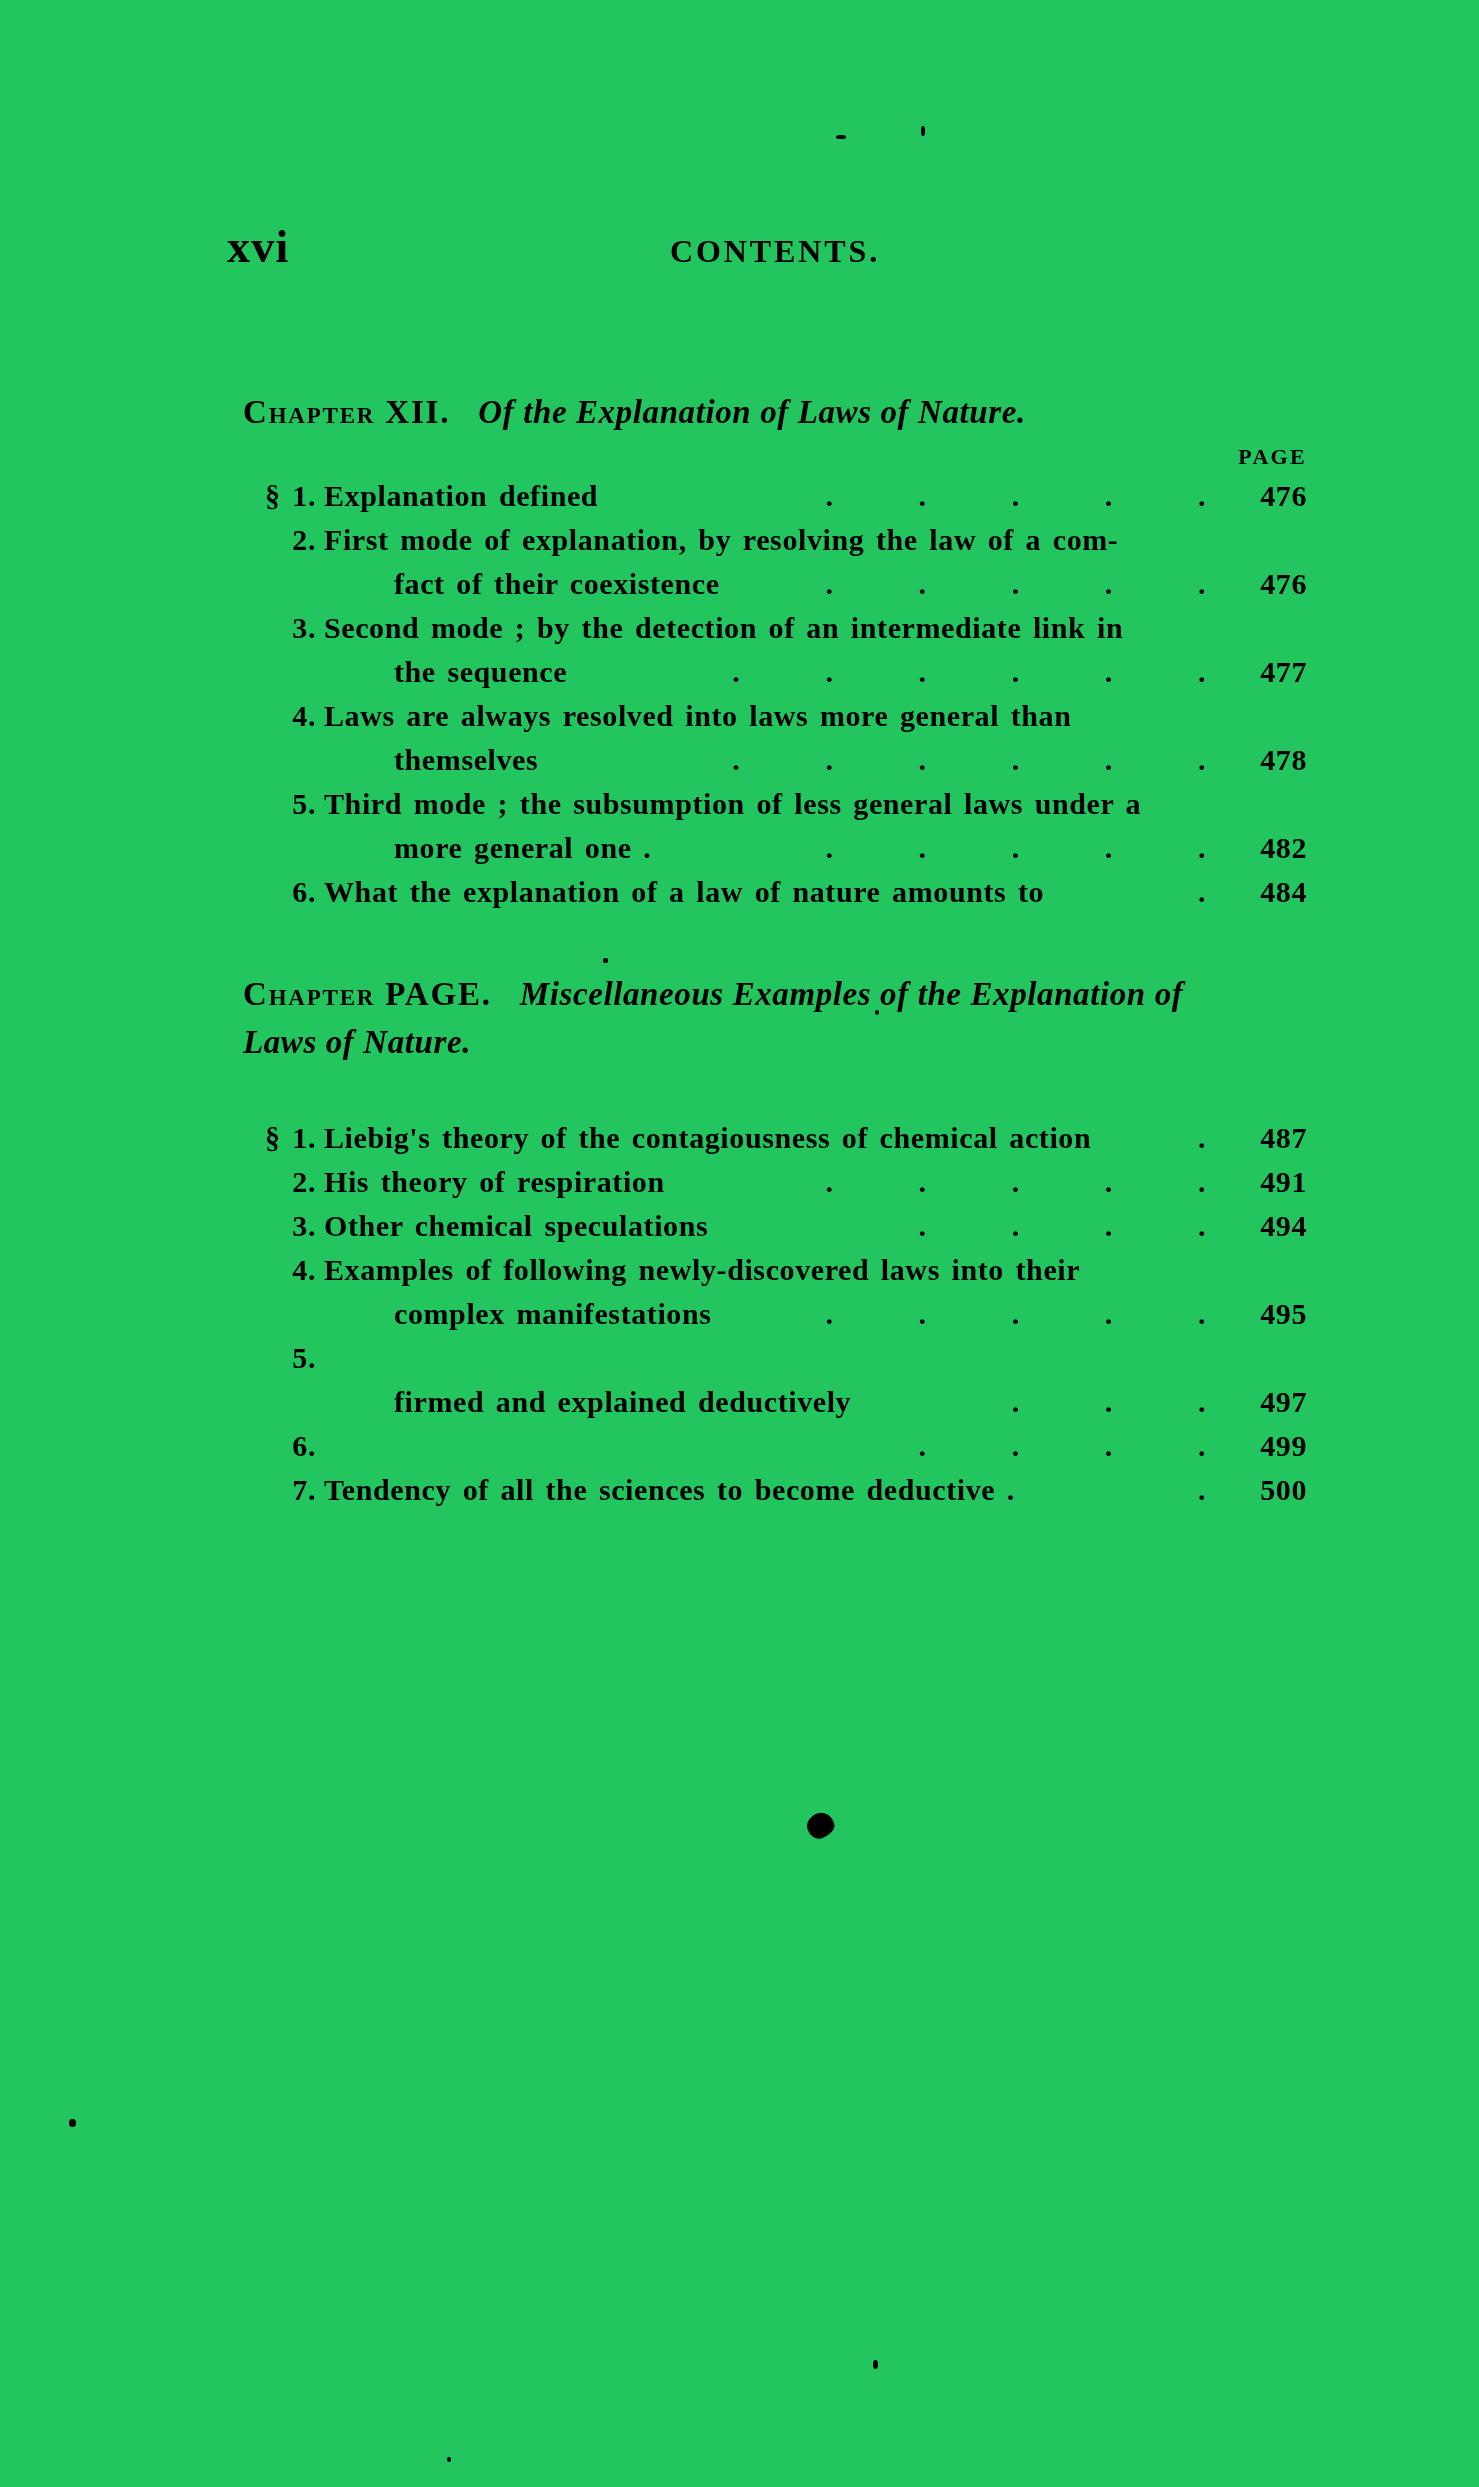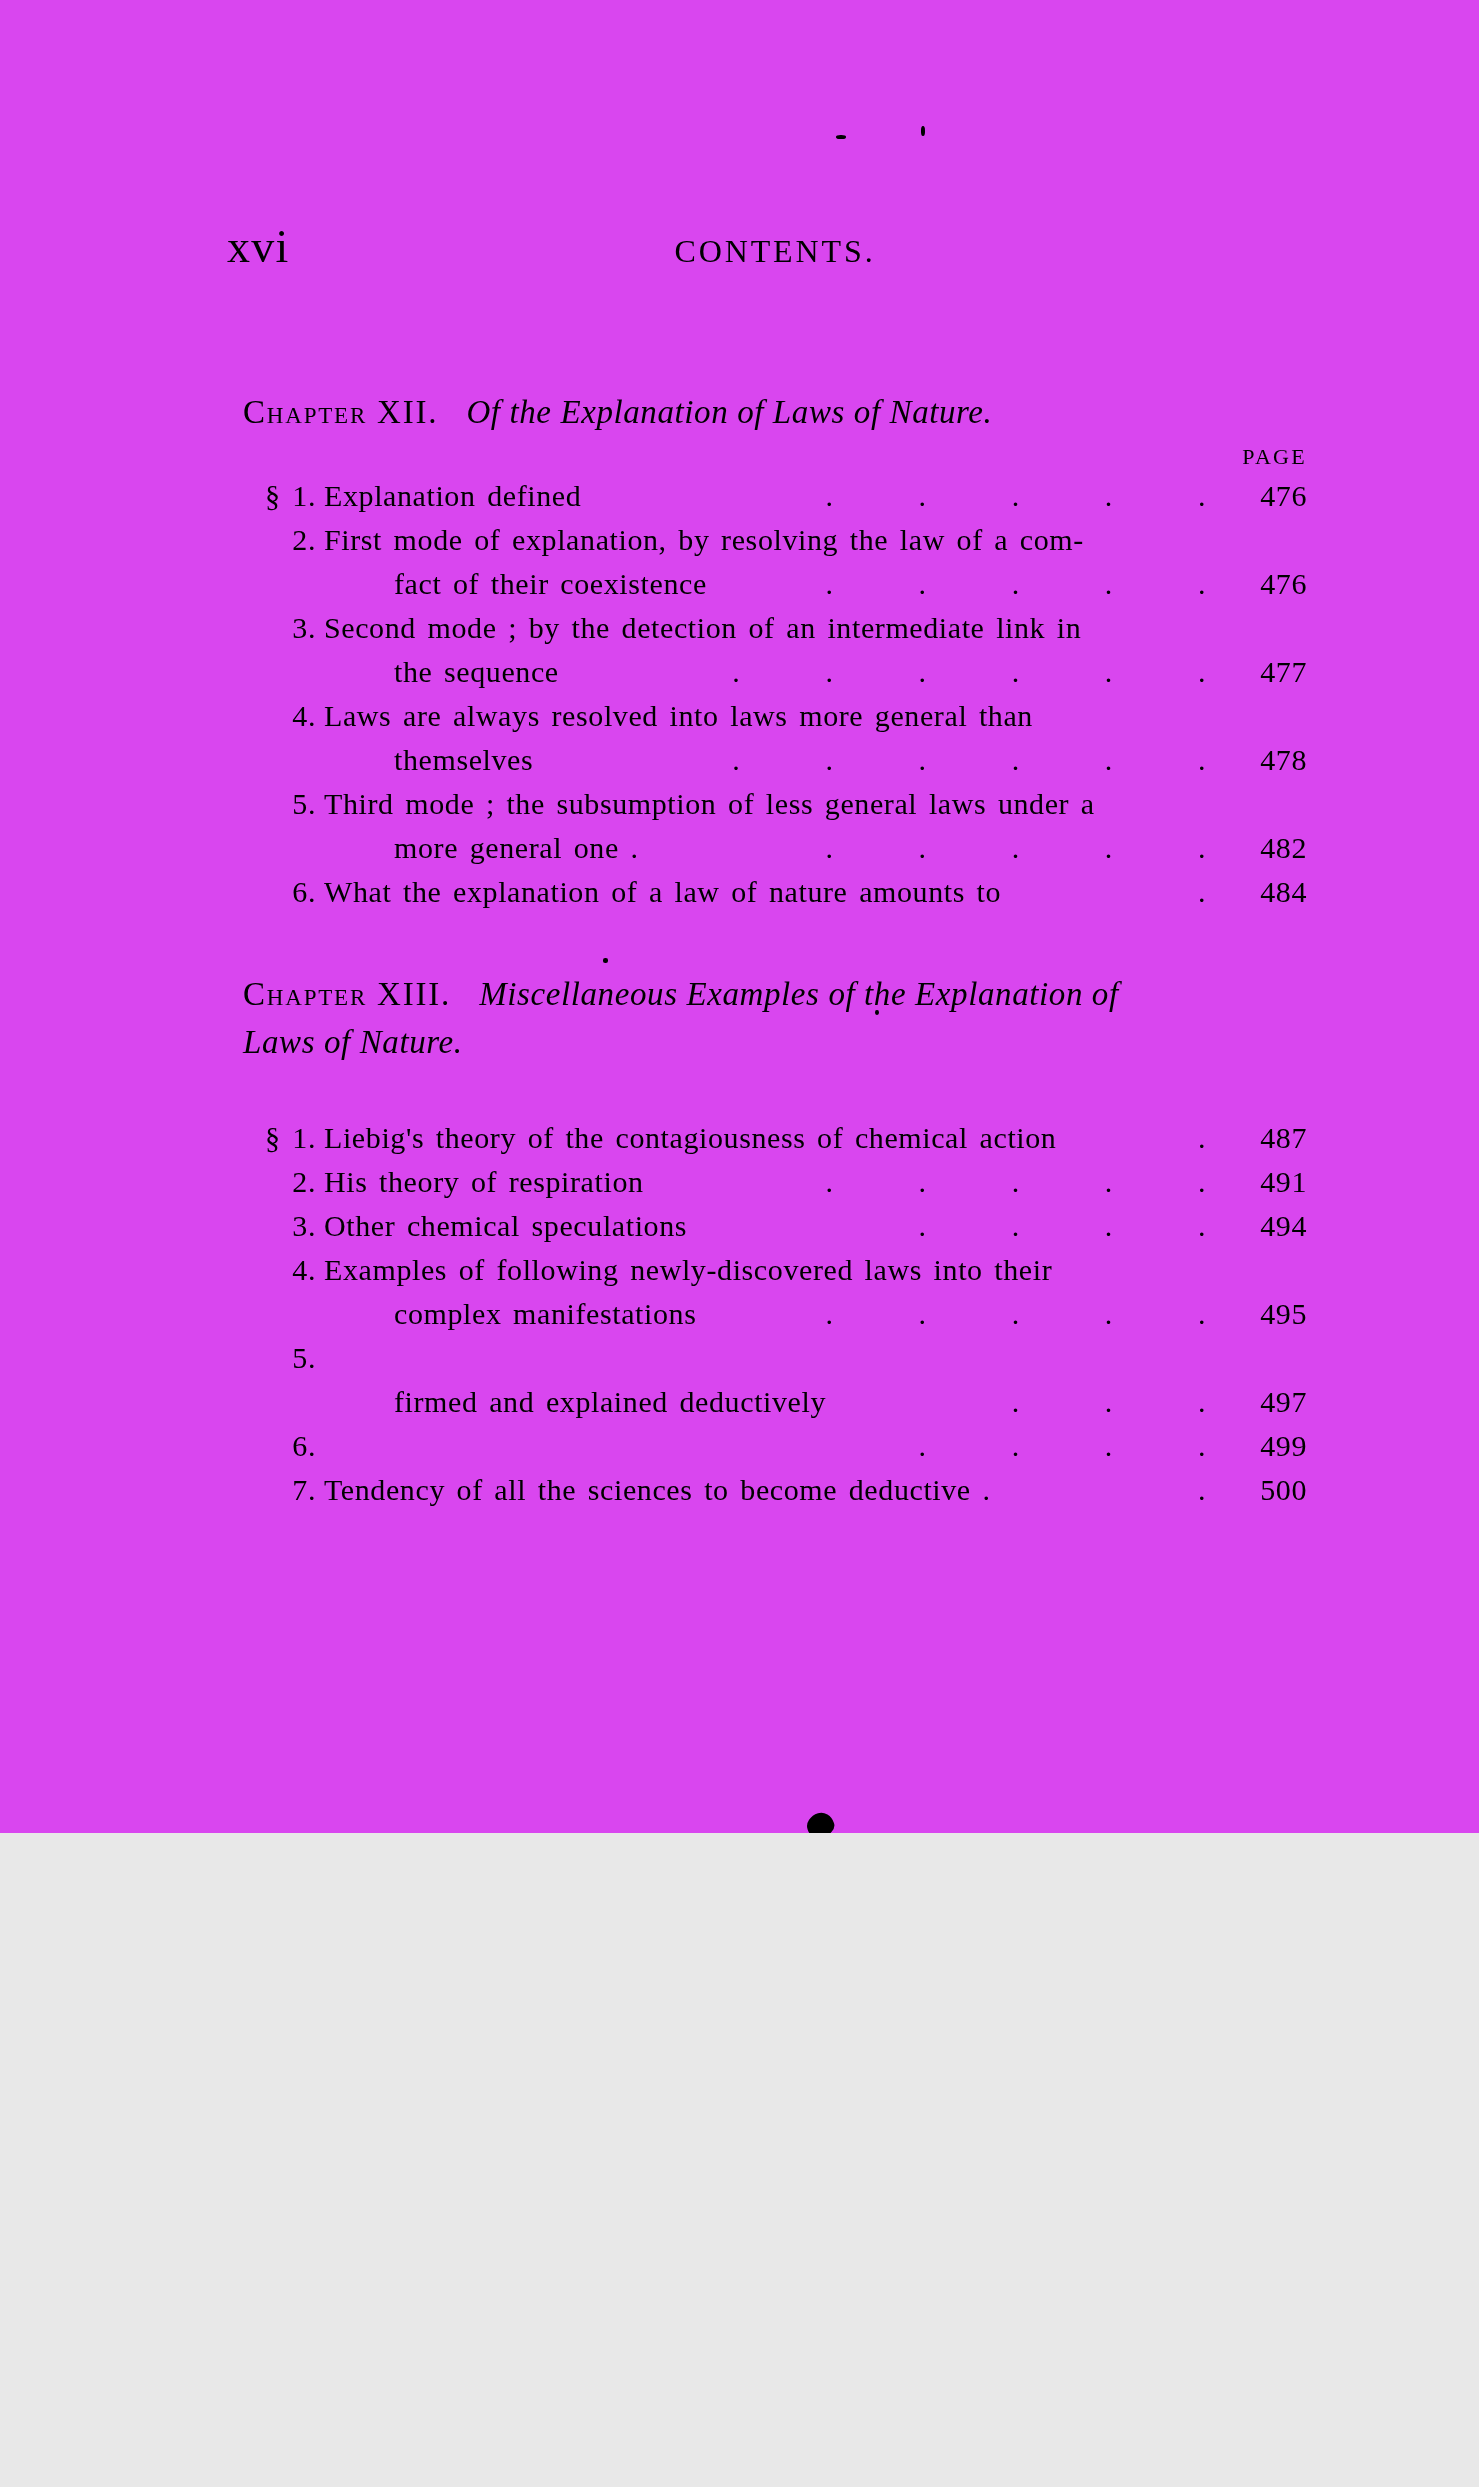--- a/index.html
+++ b/index.html
@@ -1,23 +1,23 @@
 <!DOCTYPE html>
 <html style="font-size:9.4px"><head>
 <meta charset="utf-8">
 <style>
   html, body { margin: 0; padding: 0; background: #e8e8e8; }
   .page {
     position: relative;
     width: 1479px;
-    height: 1833px;
-    background: #d946ef;
+    height: 2487px;
+    background: #22c55e;
     color: #000000;
     font-family: "Liberation Serif", "DejaVu Serif", serif;
-    font-weight: normal;
+    font-weight: bold;
     overflow: hidden;
   }
   .folio {
     position: absolute;
     left: 227px;
     top: 224px;
     font-size: 46px;
     line-height: 46px;
     letter-spacing: 1.2px;
   }
@@ -211,21 +211,21 @@
           <span class="marker">6.</span>
           <span class="t">What the explanation of a law of nature amounts to</span>
           <span class="leader">
             <i>.</i>
           </span>
           <span class="pg">484</span>
         </div>
       </div>
 
     <div class="chap-head chap-head-13a">
-      <span class="sc">Chapter XIII.</span><span class="it">Miscellaneous Examples of the Explanation of</span>
+      <span class="sc">Chapter PAGE.</span><span class="it">Miscellaneous Examples of the Explanation of</span>
     </div>
     <div class="chap-head chap-head-13b">
       <span class="it">Laws of Nature.</span>
     </div>
 
     <div class="toc-list toc-list-2">
         <div class="toc-row">
           <span class="marker">§ 1.</span>
           <span class="t">Liebig's theory of the contagiousness of chemical action</span>
           <span class="leader">

